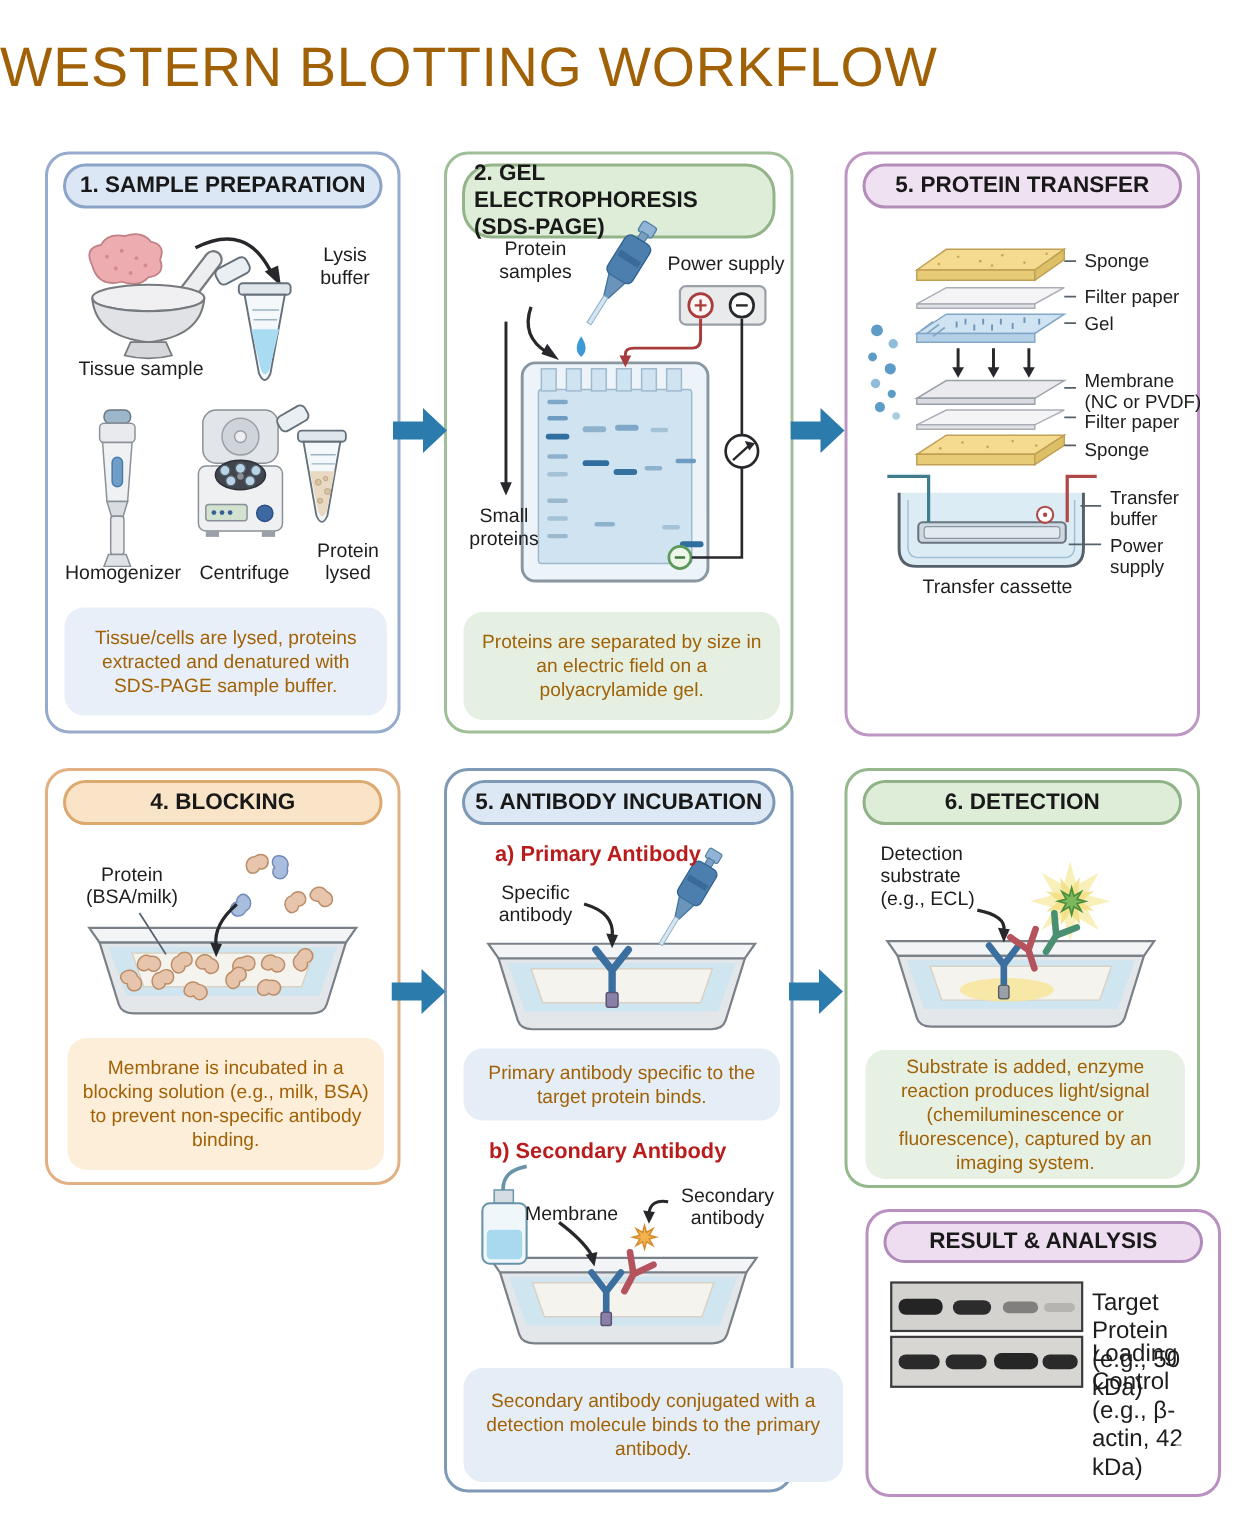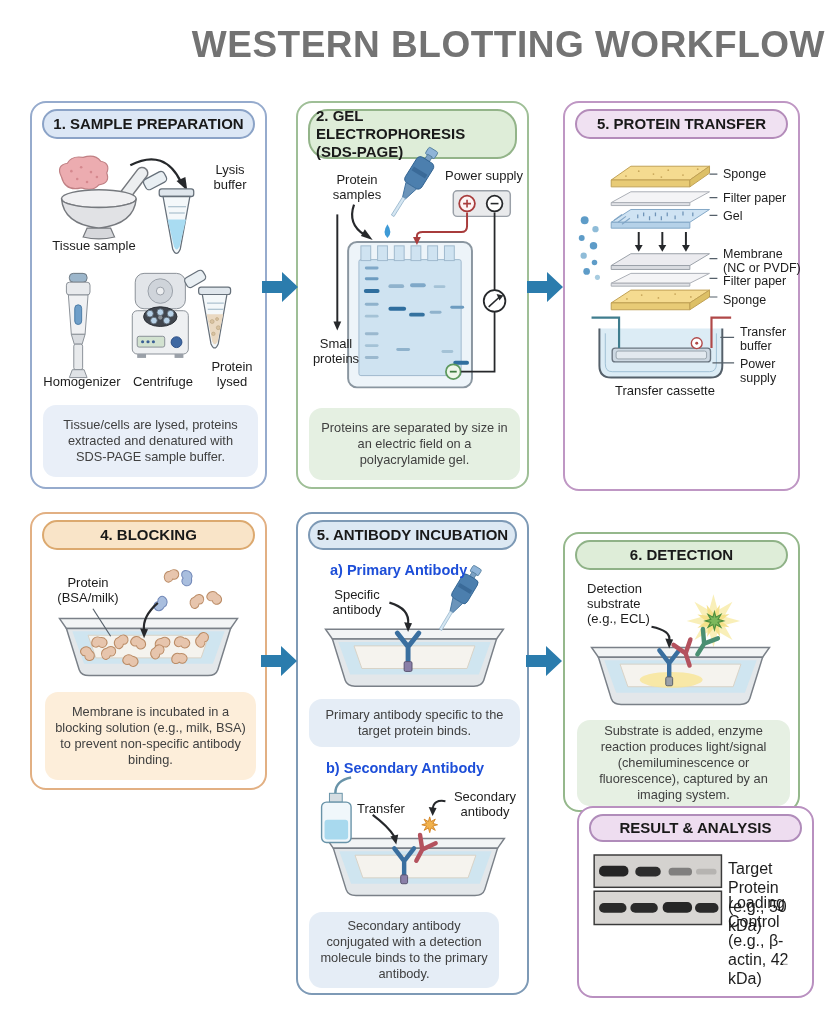--- a/index.html
+++ b/index.html
@@ -1,30 +1,30 @@
 <!DOCTYPE html>
 <html><head>
 <meta charset="utf-8">
 <style>
   html,body{margin:0;padding:0;background:#fff}
   .canvas{position:relative;width:825px;height:1024px;background:#fff;overflow:hidden;
           font-family:"Liberation Sans",sans-serif;color:#1d1d1d}
-  .title{position:absolute;top:24px;left:0;width:100%;text-align:right;
-         font-size:37px;font-weight:700;letter-spacing:.5px;color:#737373}
+  .title{position:absolute;top:24px;left:0;width:100%;text-align:left;
+         font-size:37px;font-weight:400;letter-spacing:.5px;color:#a16207}
   .panel{position:absolute;background:#fff;border:2px solid;border-radius:16px;box-sizing:border-box}
   .p-head{position:absolute;left:10px;right:10px;top:6px;border:2px solid;border-radius:20px;
           display:flex;align-items:center;justify-content:center;text-align:left;
           font-weight:700;font-size:15px;color:#191919;line-height:1.18;padding:2px 6px;box-sizing:border-box}
   .caption{position:absolute;border-radius:13px;display:flex;align-items:center;justify-content:center;
-           text-align:center;font-size:12.8px;line-height:1.26;color:#404040;padding:4px 8px;box-sizing:border-box}
+           text-align:center;font-size:12.8px;line-height:1.26;color:#a16207;padding:4px 8px;box-sizing:border-box}
   .lbl{position:absolute;font-size:13px;line-height:1.15;color:#1d1d1d;text-align:center}
   .lbl.lft{text-align:left}
   .lbl.sm{font-size:12.5px}
   .lbl.xs{font-size:16px;line-height:1.18}
-  .sub{position:absolute;font-weight:700;font-size:14.5px;color:#1d4ed8;text-align:center}
+  .sub{position:absolute;font-weight:700;font-size:14.5px;color:#b91c1c;text-align:center}
   .art{position:absolute;left:0;top:0;width:100%;height:100%;pointer-events:none}
   .flow{position:absolute}
   .wm{position:absolute;right:8px;bottom:10px;width:0;height:0;
       border-left:17px solid transparent;border-right:17px solid transparent;
       border-bottom:28px solid rgba(255,255,255,.62)}
 </style>
 </head>
 <body>
 
 <div class="canvas">
@@ -182,21 +182,21 @@
         <polygon points="117,135 125,135 121,143" fill="#a83c3c"></polygon>
       </g>
       <g>
         <path d="M200,110 V189" fill="none" stroke="#26282b" stroke-width="1.8"></path>
         <circle cx="200" cy="200" r="11" fill="#fff" stroke="#26282b" stroke-width="1.8"></circle>
         <path d="M194,206 L205,196" stroke="#26282b" stroke-width="1.6"></path>
         <polygon points="202,193 209,194.5 205,199.5" fill="#26282b"></polygon>
         <path d="M200,211 V272 H166" fill="none" stroke="#26282b" stroke-width="1.8"></path>
       </g>
     </svg>
-    <div class="lbl" style="left:27px;top:70px;width:64px">Protein samples</div>
+    <div class="lbl" style="left:27px;top:56px;width:64px">Protein samples</div>
     <div class="lbl" style="left:142px;top:66px;width:88px">Power supply</div>
     <div class="lbl" style="left:10px;top:234px;width:56px">Small proteins</div>
     <div class="caption" style="left:11px;top:305px;width:211px;height:72px;background:#e5f0e2">Proteins are separated by size in an electric field on a polyacrylamide gel.</div>
   </div>
 
   <div class="panel" style="left:563px;top:101px;width:237px;height:390px;border-color:#bf97c4">
     <div class="p-head" style="height:30px;background:#f0e1f2;border-color:#b48cba">5. PROTEIN TRANSFER</div>
     <svg class="art" viewBox="0 0 237 390">
       <g>
         <path d="M67,63 H147 L127,77 H47 Z" fill="#f5db90" stroke="#c0a054"></path>
@@ -377,26 +377,26 @@
       </g>
       <g transform="translate(126,340) rotate(28)">
         <path d="M-9,-13 L0,-1 L9,-13 M0,-1 V12" fill="none" stroke="#b4525e" stroke-width="4.5" stroke-linecap="round"></path>
       </g>
       <polygon points="8,0 3.2,1.3 5.7,5.7 1.3,3.2 0,8 -1.3,3.2 -5.7,5.7 -3.2,1.3 -8,0 -3.2,-1.3 -5.7,-5.7 -1.3,-3.2 0,-8 1.3,-3.2 5.7,-5.7 3.2,-1.3" transform="translate(134,314)" fill="#f2b24c" stroke="#d4892c" stroke-width="1"></polygon>
     </svg>
     <div class="sub" style="left:32px;top:48px">a) Primary Antibody</div>
     <div class="lbl" style="left:28px;top:74px;width:62px">Specific antibody</div>
     <div class="caption" style="left:11px;top:185px;width:211px;height:48px;background:#e5edf6">Primary antibody specific to the target protein binds.</div>
     <div class="sub" style="left:28px;top:246px">b) Secondary Antibody</div>
-    <div class="lbl" style="left:52px;top:288px;width:62px">Transfer</div>
+    <div class="lbl" style="left:52px;top:288px;width:62px">Membrane</div>
     <div class="lbl" style="left:150px;top:276px;width:74px">Secondary antibody</div>
-    <div class="caption" style="left:11px;top:398px;width:190px;height:76px;background:#e5edf6">Secondary antibody conjugated with a detection molecule binds to the primary antibody.</div>
-  </div>
-
-  <div class="panel" style="left:563px;top:532px;width:237px;height:280px;border-color:#95b88c">
+    <div class="caption" style="left:11px;top:398px;width:253px;height:76px;background:#e5edf6">Secondary antibody conjugated with a detection molecule binds to the primary antibody.</div>
+  </div>
+
+  <div class="panel" style="left:563px;top:512px;width:237px;height:280px;border-color:#95b88c">
     <div class="p-head" style="height:30px;background:#deedd8;border-color:#8fb287">6. DETECTION</div>
     <svg class="art" viewBox="0 0 237 280">
       <defs>
         <polygon id="star6" points="8,0 3.2,1.3 5.7,5.7 1.3,3.2 0,8 -1.3,3.2 -5.7,5.7 -3.2,1.3 -8,0 -3.2,-1.3 -5.7,-5.7 -1.3,-3.2 0,-8 1.3,-3.2 5.7,-5.7 3.2,-1.3"></polygon>
       </defs>
       <g>
         <use href="#star6" transform="translate(151,88) scale(3.4)" fill="#f8ecac" opacity="0.85"></use>
         <use href="#star6" transform="translate(151,88) scale(2.2) rotate(22)" fill="#f4df85" opacity="0.9"></use>
       </g>
       <g transform="translate(25,115)">

